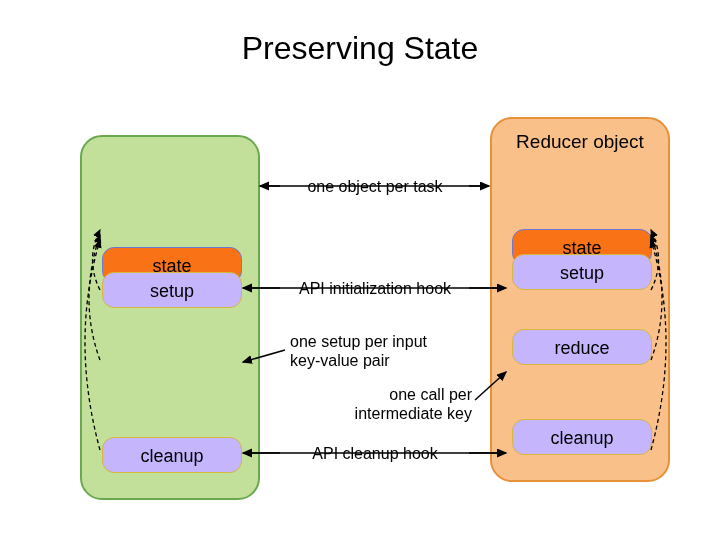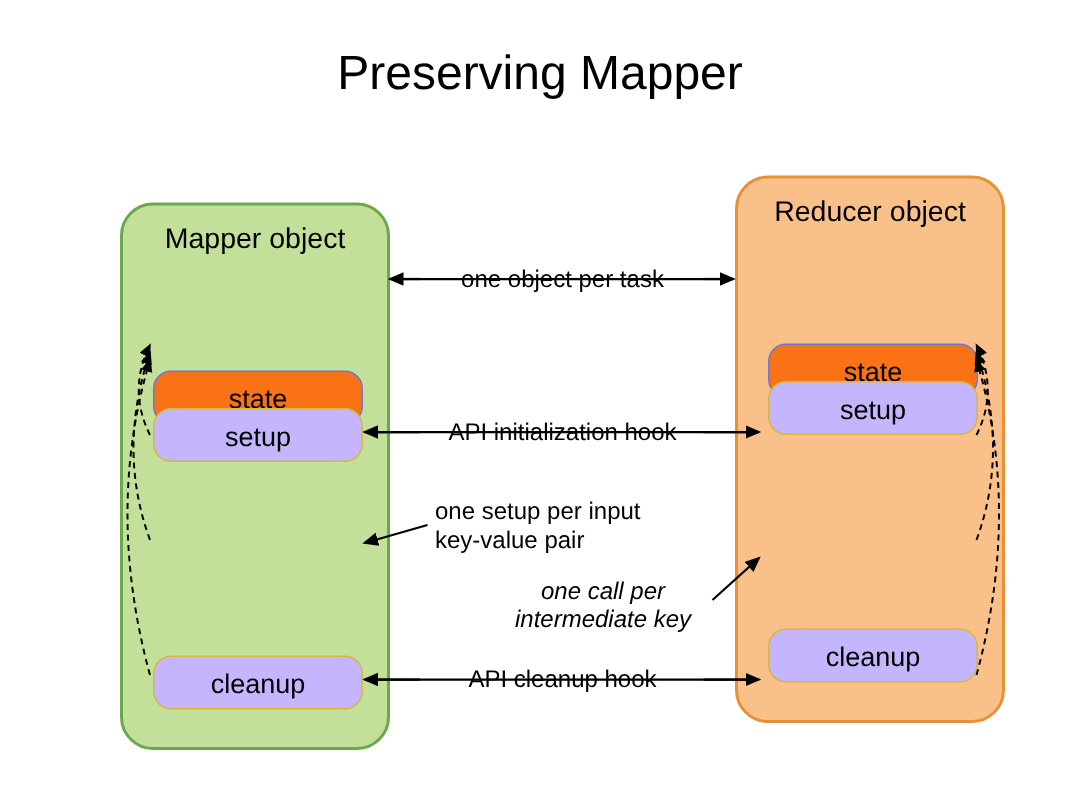--- a/index.html
+++ b/index.html
@@ -83,40 +83,40 @@
     left: 0;
     top: 0;
     width: 720px;
     height: 540px;
     pointer-events: none;
   }
 </style>
 </head>
 <body>
 
-<div class="title">Preserving Mapper</div>
+<div class="title">Preserving State</div>
 
 <div class="obj-box mapper">
-  <div class="obj-title">Mapper object</div>
   <div class="item state-item" style="top:70px">state</div>
   <div class="item yellow-item" style="top:135px">setup</div>
   <div class="item yellow-item" style="top:300px">cleanup</div>
 </div>
 
 <div class="obj-box reducer">
   <div class="obj-title">Reducer object</div>
   <div class="item state-item" style="top:70px">state</div>
   <div class="item yellow-item" style="top:135px">setup</div>
+  <div class="item yellow-item" style="top:210px">reduce</div>
   <div class="item yellow-item" style="top:300px">cleanup</div>
 </div>
 
 <div class="center-label" style="top:177px">one object per task</div>
 <div class="center-label" style="top:279px">API initialization hook</div>
 <div class="center-label" style="top:332px; text-align:left; left:290px; width:150px;">one setup per input key-value pair</div>
-<div class="center-label" style="top:385px; text-align:center; left:332px; width:140px;font-style:italic;">one call per intermediate key</div>
+<div class="center-label" style="top:385px; text-align:right; left:332px; width:140px;">one call per intermediate key</div>
 <div class="center-label" style="top:444px">API cleanup hook</div>
 
 <svg class="overlay">
   <defs>
     <marker id="ah" markerWidth="8" markerHeight="8" refX="6" refY="3" orient="auto">
       <path d="M0,0 L7,3 L0,6 Z" fill="#000"></path>
     </marker>
   </defs>
 
   <line x1="280" y1="186" x2="260" y2="186" stroke="#000" stroke-width="1.5" marker-end="url(#ah)"></line>

